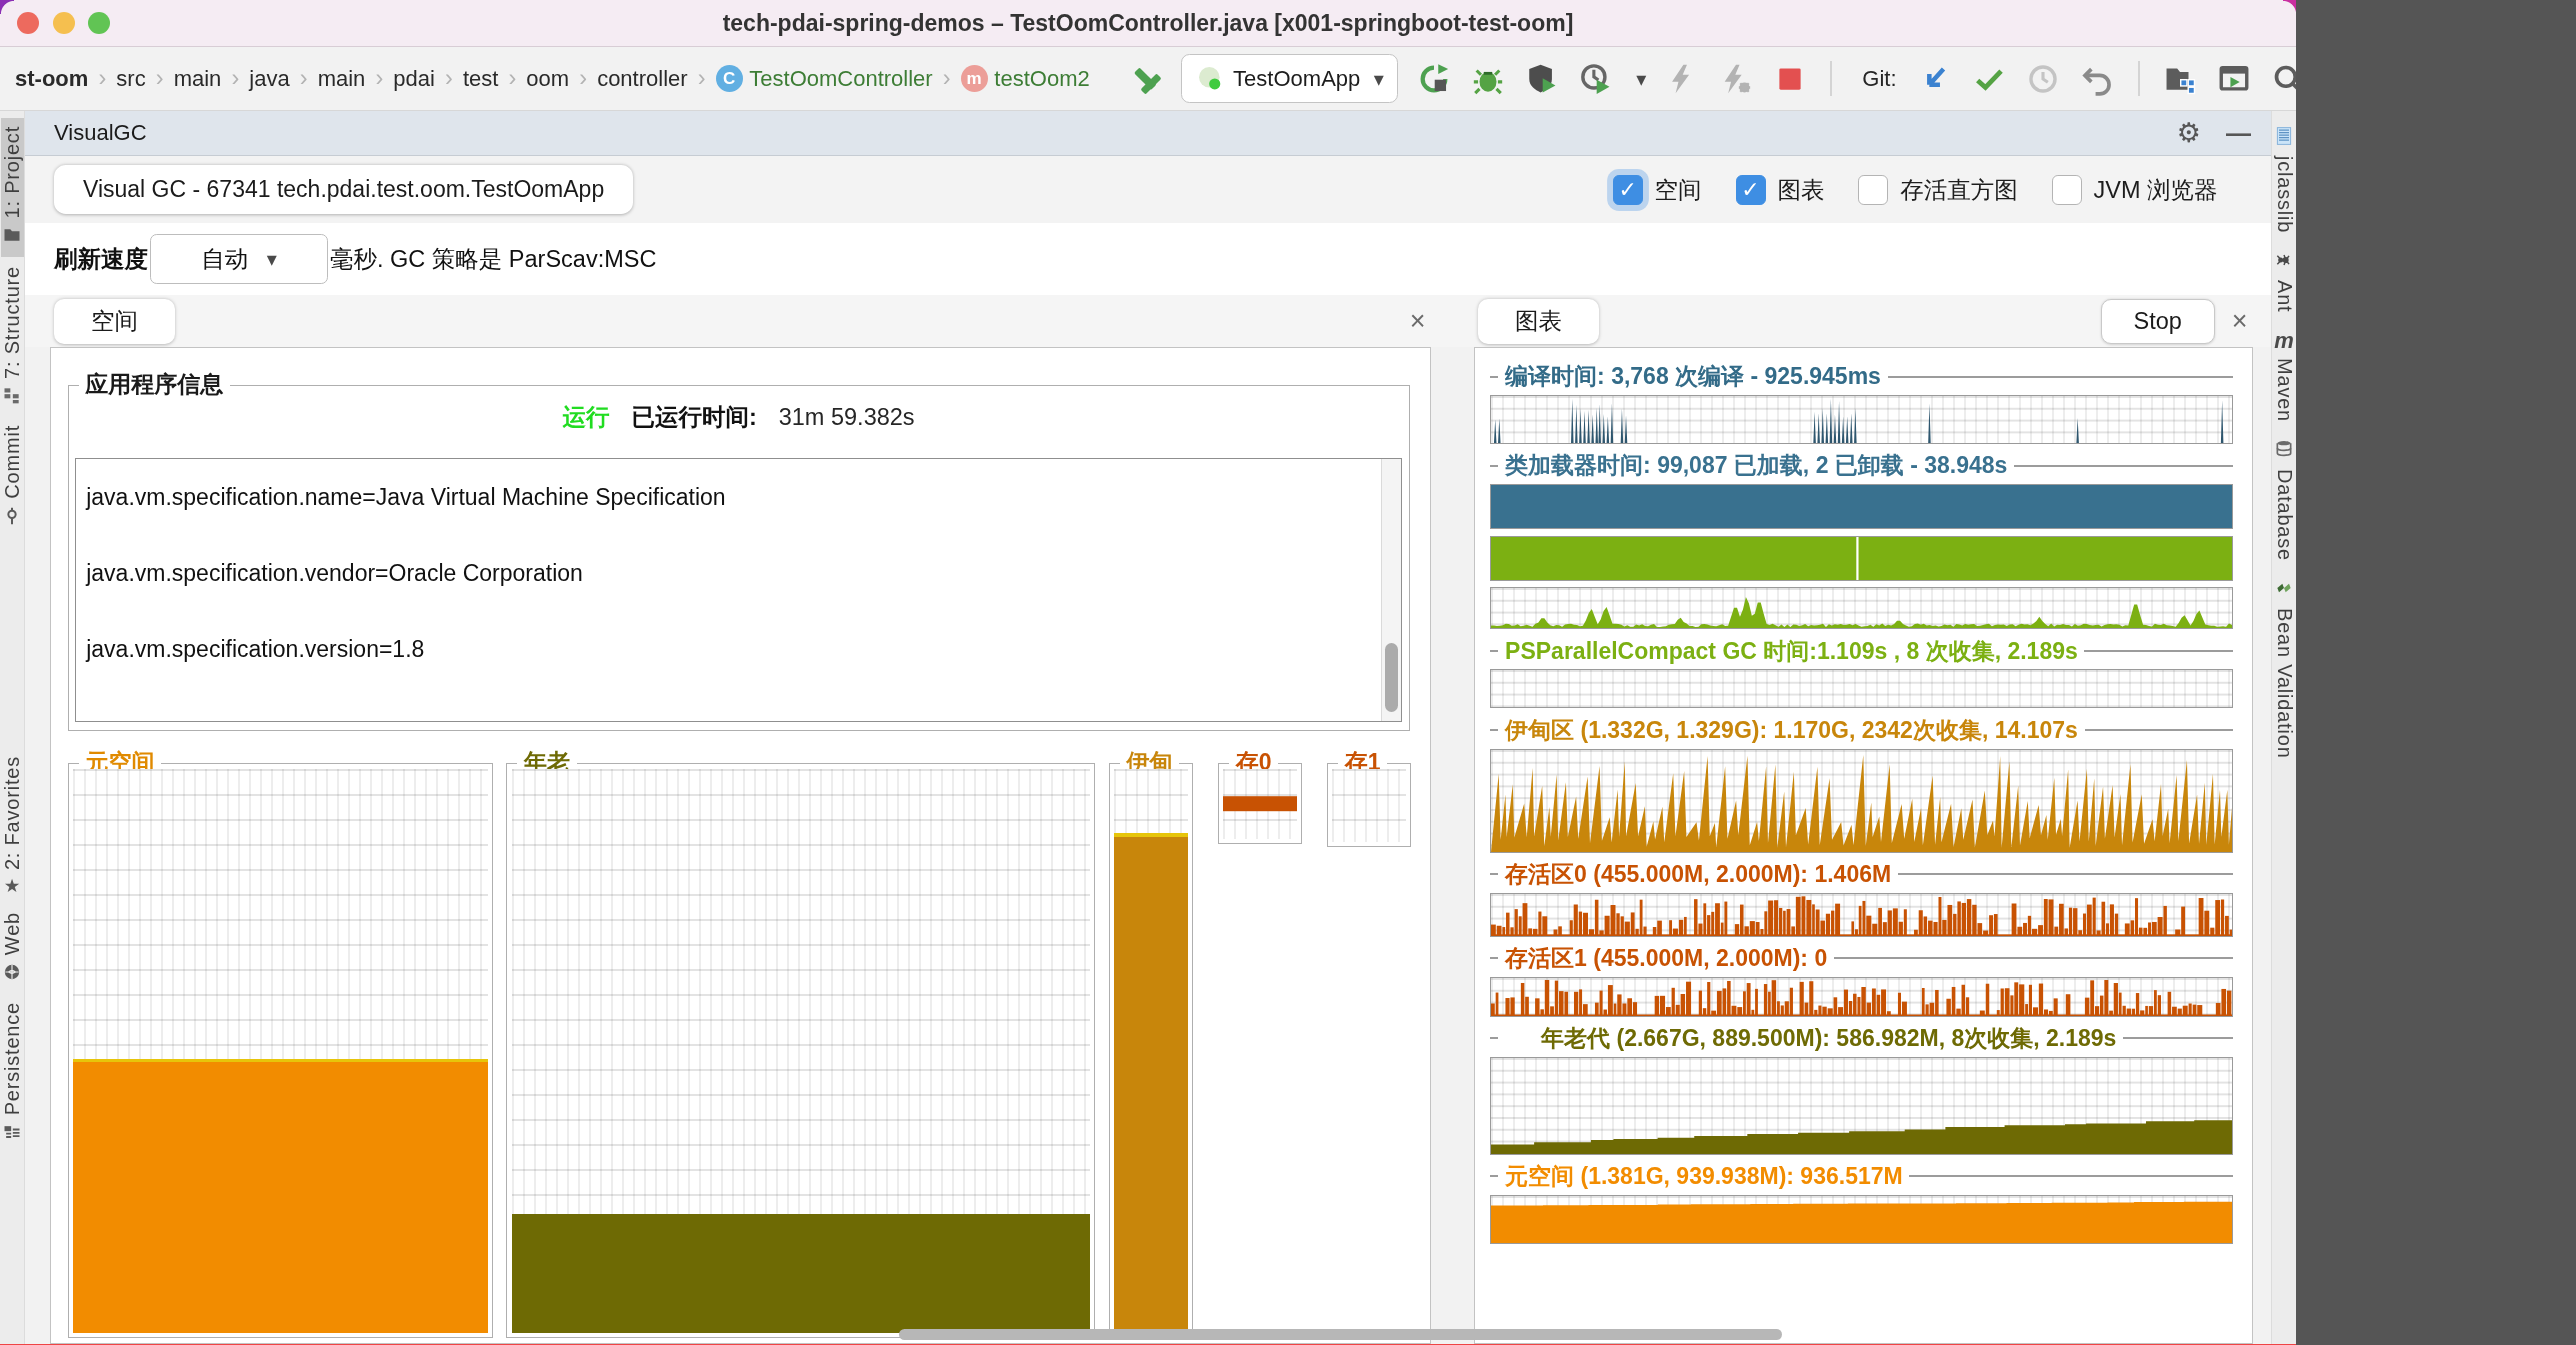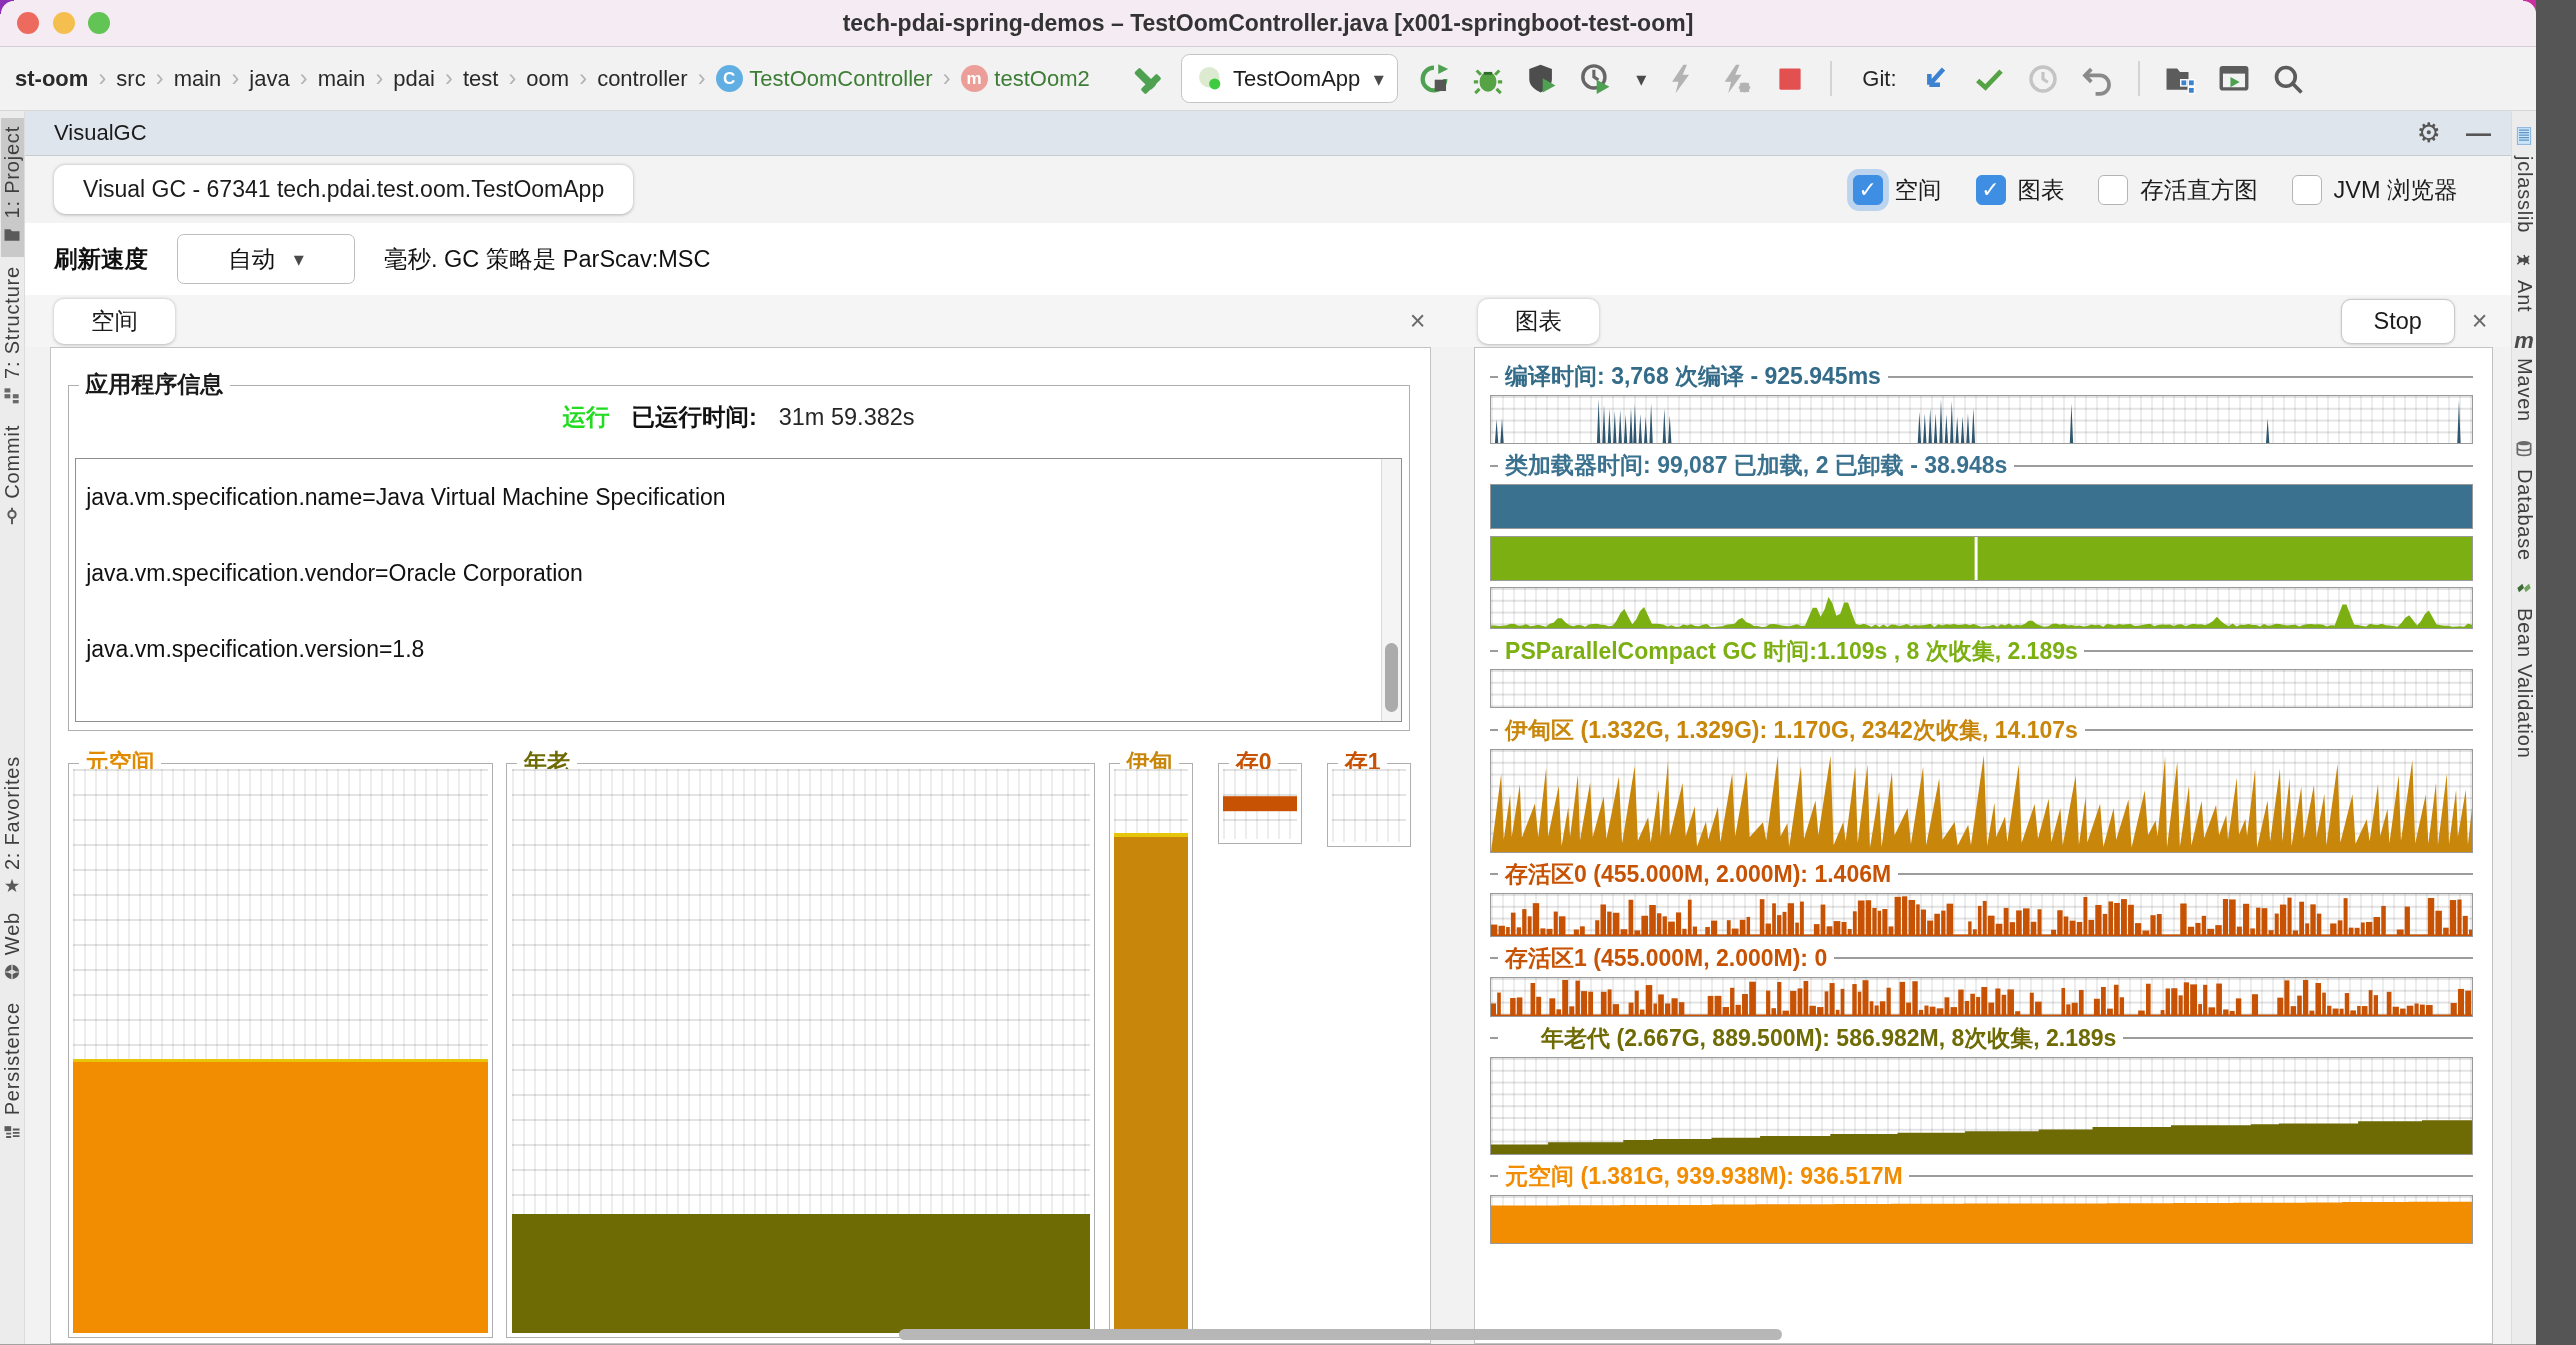--- a/index.html
+++ b/index.html
@@ -1,18 +1,18 @@
 <!DOCTYPE html>
 <html style="font-size:13.5px"><head>
 <meta charset="utf-8">
 <style>
   html,body{margin:0;padding:0;background:#555;}
   *{box-sizing:border-box;}
-  .screen{position:relative;width:2536px;height:1345px;overflow:hidden;
-    font-family:"Liberation Sans","DejaVu Sans",sans-serif;background:#a3a3a3;color:#262626;}
+  .screen{position:relative;width:2296px;height:1345px;overflow:hidden;
+    font-family:"Liberation Sans","DejaVu Sans",sans-serif;background:#ef4444;color:#262626;}
   
   .titlebar{position:relative;height:47px;background:#F5ECF3;border-bottom:1.7px solid #D8CDD5;
     display:flex;align-items:center;justify-content:center;}
   .corner-tl{position:absolute;left:0;top:0;width:13.5px;height:13.5px;
     background:radial-gradient(circle at 100% 100%, transparent 12.6px, #8B2FB4 13.5px);}
   .corner-tr{position:absolute;right:0;top:0;width:13.5px;height:13.5px;
     background:radial-gradient(circle at 0 100%, transparent 12.6px, #C92FA0 13.5px);}
   .lights{position:absolute;left:17px;top:11.8px;display:flex;gap:13.5px;}
   .light{width:22px;height:22px;border-radius:50%;}
   .light.red{background:#ED6A5E;}.light.yellow{background:#F5BF4F;}.light.green{background:#61C454;}
@@ -56,21 +56,21 @@
   .hdr-min{font-weight:bold;font-size:25px;}
   .vgc-tabrow{height:67px;background:#F3F3F3;display:flex;align-items:center;padding:0 23.5px 0 29px;}
   .vgc-tab{background:#fff;border-radius:11.8px;box-shadow:0 0.8px 3.4px rgba(0,0,0,.28);height:49px;
     display:flex;align-items:center;padding:0 29px;font-size:23px;color:#1b1b1b;}
   .cb-group{margin-left:auto;display:flex;align-items:center;gap:34px;margin-right:30px;}
   .cb-item{display:flex;align-items:center;gap:11.8px;font-size:23.5px;color:#1d1d1d;}
   .cb{width:30px;height:30px;border-radius:5.9px;border:1.7px solid #B4B4B4;background:#fff;
     display:flex;align-items:center;justify-content:center;color:#fff;font-size:22px;font-weight:bold;}
   .cb.on{background:#3E8EE3;border-color:#3E8EE3;}
   .cb.focus{box-shadow:0 0 0 5.9px rgba(62,142,227,.30);}
-  .vgc-controls{height:72px;background:#fff;display:flex;align-items:center;padding:0 29px;gap:29px;
+  .vgc-controls{height:72px;background:#fff;display:flex;align-items:center;padding:0 29px;gap:2px;
     font-size:23.5px;color:#111;}
   .ctl-label{font-weight:bold;}
   .ctl-combo{width:178px;height:50px;border:1.7px solid #BDBDBD;border-radius:6.7px;background:#fff;
     display:flex;align-items:center;justify-content:center;gap:13.5px;font-size:23.5px;}
   
   .panels{flex:1;display:flex;overflow:hidden;}
   .panel{display:flex;flex-direction:column;overflow:hidden;}
   .panel.pl{width:1424px;}
   .panel.pr{flex:1;}
   .ptabs{height:52px;background:#F5F5F5;display:flex;align-items:center;padding:0 18.5px 0 29px;}

